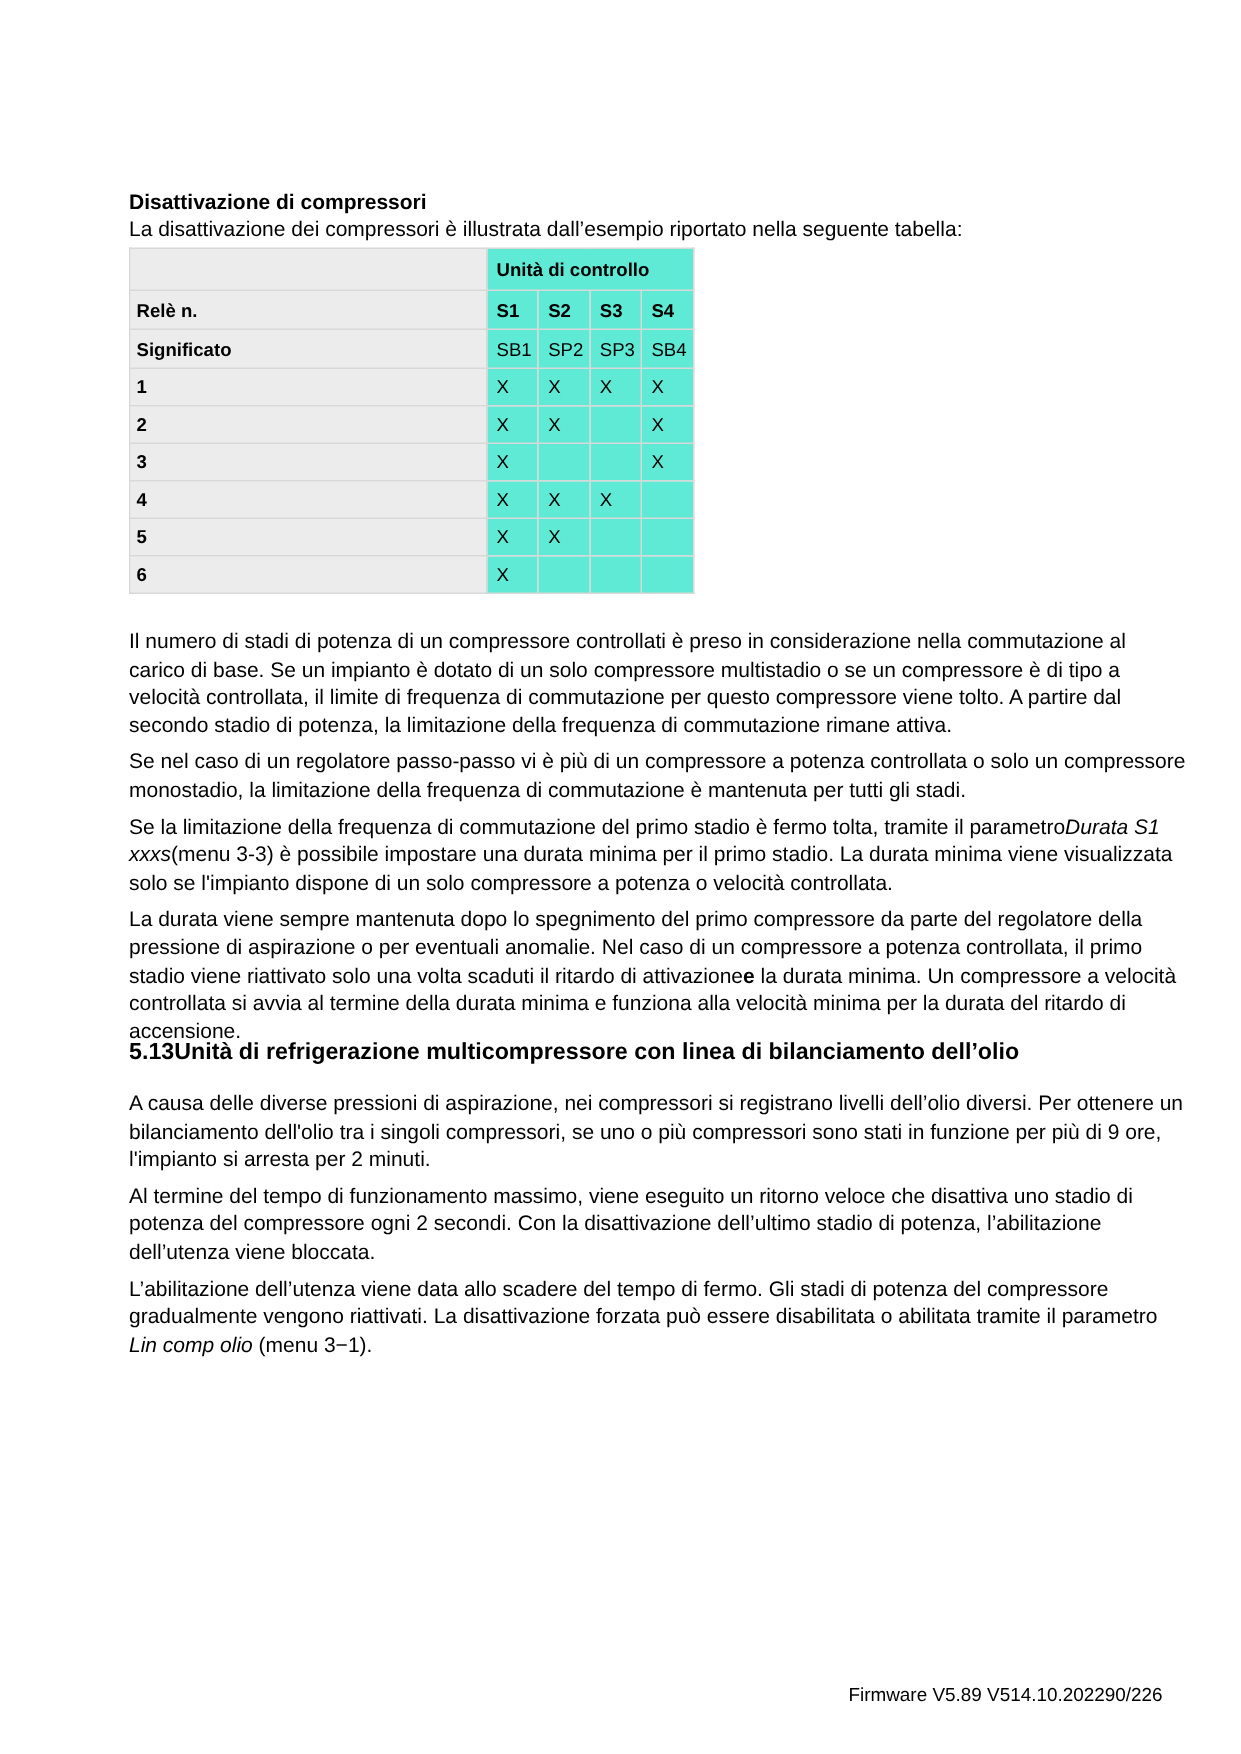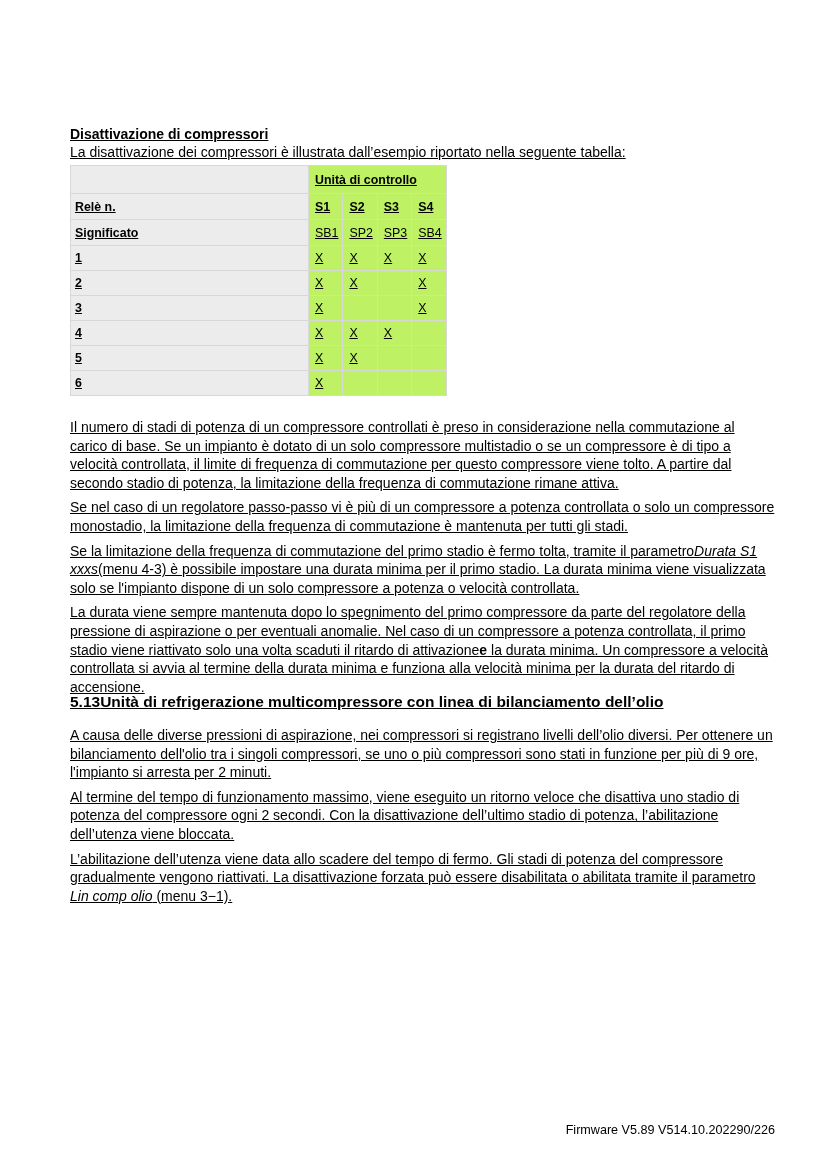--- a/index.html
+++ b/index.html
@@ -10,39 +10,39 @@
     font-family:"Liberation Sans","DejaVu Sans",sans-serif;
     color:#000;
     overflow:hidden;
   }
   #logo{
     position:absolute;left:69px;top:38px;
     font-size:33px;font-weight:700;
     color:var(--logo-color,#5f686b);
     letter-spacing:-1px;
   }
-  .content{position:absolute;left:70px;width:705px;text-decoration:underline;}
+  .content{position:absolute;left:86px;width:705px;}
   #blockA{top:126px;}
   #blockB{top:692px;}
   .h-small{font-size:14px;font-weight:700;line-height:17px;margin:0;}
   .intro{font-size:14px;line-height:18px;margin:0 0 4px 0;}
   p.body{font-size:14px;line-height:18.6px;margin:0 0 6px 0;}
   .italic{font-style:italic;}
   .bold{font-weight:700;}
 
   table.ctl{
     border-collapse:collapse;
     margin:4px 0 22px 0;
     font-size:12.4px;
   }
   table.ctl td{
     border:1px solid var(--table-border,#d8d8d8);
     vertical-align:middle;
     padding:0 4px 0 6px;
-    background:#bef264;
+    background:#5eead4;
     white-space:nowrap;
   }
   table.ctl td.lbl{
     width:229px;
     background:var(--table-label-bg,#ececec);
     padding-left:4px;
   }
   table.ctl td.c{width:18px;}
   table.ctl tr.r-group td{height:27px;}
   table.ctl tr.r-relay td{height:25px;}
@@ -132,21 +132,21 @@
         <td class="c">X</td>
         <td class="c"></td>
         <td class="c"></td>
         <td class="c"></td>
       </tr>
     </tbody>
       </table>
 
     <p class="body"><span>Il numero di stadi di potenza di un compressore controllati è preso in considerazione nella commutazione al carico di base. Se un impianto è dotato di un solo compressore multistadio o se un compressore è di tipo a velocità controllata, il limite di frequenza di commutazione per questo compressore viene tolto. A partire dal secondo stadio di potenza, la limitazione della frequenza di commutazione rimane attiva.</span></p>
     <p class="body"><span>Se nel caso di un regolatore passo-passo vi è più di un compressore a potenza controllata o solo un compressore monostadio, la limitazione della frequenza di commutazione è mantenuta per tutti gli stadi.</span></p>
-    <p class="body"><span>Se la limitazione della frequenza di commutazione del primo stadio è fermo tolta, tramite il parametro</span><span class="italic">Durata S1 xxxs</span><span>(menu 4-3) è possibile impostare una durata minima per il primo stadio. La durata minima viene visualizzata solo se l'impianto dispone di un solo compressore a potenza o velocità controllata.</span></p>
+    <p class="body"><span>Se la limitazione della frequenza di commutazione del primo stadio è fermo tolta, tramite il parametro</span><span class="italic">Durata S1 xxxs</span><span>(menu 3-3) è possibile impostare una durata minima per il primo stadio. La durata minima viene visualizzata solo se l'impianto dispone di un solo compressore a potenza o velocità controllata.</span></p>
     <p class="body"><span>La durata viene sempre mantenuta dopo lo spegnimento del primo compressore da parte del regolatore della pressione di aspirazione o per eventuali anomalie. Nel caso di un compressore a potenza controllata, il primo stadio viene riattivato solo una volta scaduti il ritardo di attivazione</span><span class="bold">e</span><span> la durata minima. Un compressore a velocità controllata si avvia al termine della durata minima e funziona alla velocità minima per la durata del ritardo di accensione.</span></p>
   </div>
 
   <div class="content" id="blockB">
     <p class="h-section"><span class="sec-num">5.13</span><span>Unità di refrigerazione multicompressore con linea di bilanciamento dell’olio</span></p>
     <p class="body"><span>A causa delle diverse pressioni di aspirazione, nei compressori si registrano livelli dell’olio diversi. Per ottenere un bilanciamento dell'olio tra i singoli compressori, se uno o più compressori sono stati in funzione per più di 9 ore, l'impianto si arresta per 2 minuti.</span></p>
     <p class="body"><span>Al termine del tempo di funzionamento massimo, viene eseguito un ritorno veloce che disattiva uno stadio di potenza del compressore ogni 2 secondi. Con la disattivazione dell’ultimo stadio di potenza, l’abilitazione dell’utenza viene bloccata.</span></p>
     <p class="body"><span>L’abilitazione dell’utenza viene data allo scadere del tempo di fermo. Gli stadi di potenza del compressore gradualmente vengono riattivati. La disattivazione forzata può essere disabilitata o abilitata tramite il parametro </span><span class="italic">Lin comp olio</span><span> (menu 3−1).</span></p>
   </div>
 

